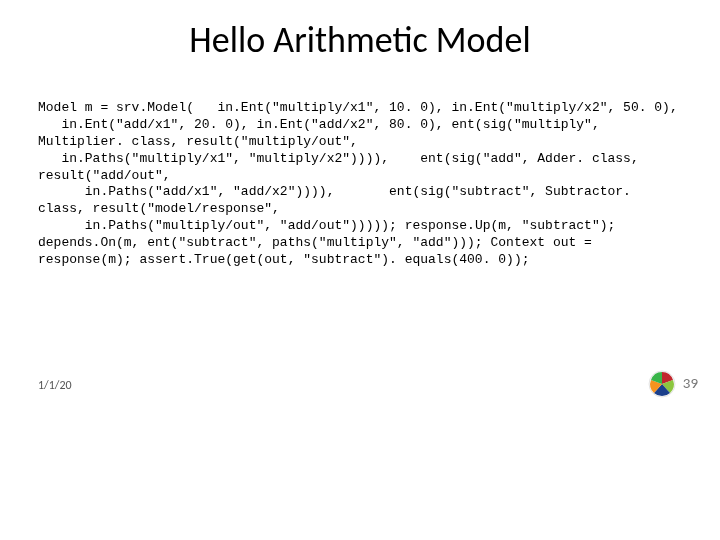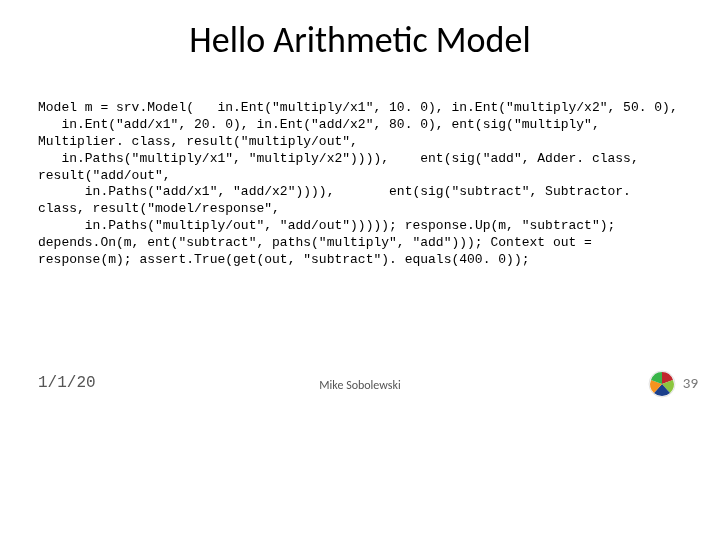--- a/index.html
+++ b/index.html
@@ -38,23 +38,22 @@
     font-size: 13px;
     line-height: 1.3;
     color: #000;
     white-space: pre-wrap;
     word-break: break-word;
   }
   .footer-date {
     position: absolute;
     bottom: 22px;
     left: 38px;
-    font-size: 16px;
+    font-size: 12px;
     color: #555;
-    font-family: Liberation Mono, monospace;
   }
   .footer-author {
     position: absolute;
     bottom: 22px;
     left: 0;
     width: 100%;
     text-align: center;
     font-size: 12px;
     color: #555;
   }
@@ -80,21 +79,20 @@
 
   <div class="title">Hello Arithmetic Model</div>
 
   <div class="code-block">Model m = srv.Model(   in.Ent("multiply/x1", 10. 0), in.Ent("multiply/x2", 50. 0),
    in.Ent("add/x1", 20. 0), in.Ent("add/x2", 80. 0), ent(sig("multiply", Multiplier. class, result("multiply/out",
    in.Paths("multiply/x1", "multiply/x2")))),    ent(sig("add", Adder. class, result("add/out",
       in.Paths("add/x1", "add/x2")))),       ent(sig("subtract", Subtractor. class, result("model/response",
       in.Paths("multiply/out", "add/out"))))); response.Up(m, "subtract"); depends.On(m, ent("subtract", paths("multiply", "add"))); Context out = response(m); assert.True(get(out, "subtract"). equals(400. 0));</div>
 
   <div class="footer-date">1/1/20</div>
-  <div class="footer-author">Mike Sobolewski</div>
 
   <div class="logo">
     <svg viewBox="0 0 28 28" xmlns="http://www.w3.org/2000/svg">
       <circle cx="14" cy="14" r="13" fill="#f9f9f9" stroke="#ccc" stroke-width="0.5"></circle>
       <path d="M14 14 L14 2 A12 12 0 0 1 25 10 Z" fill="#c1272d"></path>
       <path d="M14 14 L25 10 A12 12 0 0 1 22 23 Z" fill="#8cc63f"></path>
       <path d="M14 14 L22 23 A12 12 0 0 1 6 23 Z" fill="#1b3f8b"></path>
       <path d="M14 14 L6 23 A12 12 0 0 1 3 10 Z" fill="#f7931e"></path>
       <path d="M14 14 L3 10 A12 12 0 0 1 14 2 Z" fill="#39b54a"></path>
     </svg>

